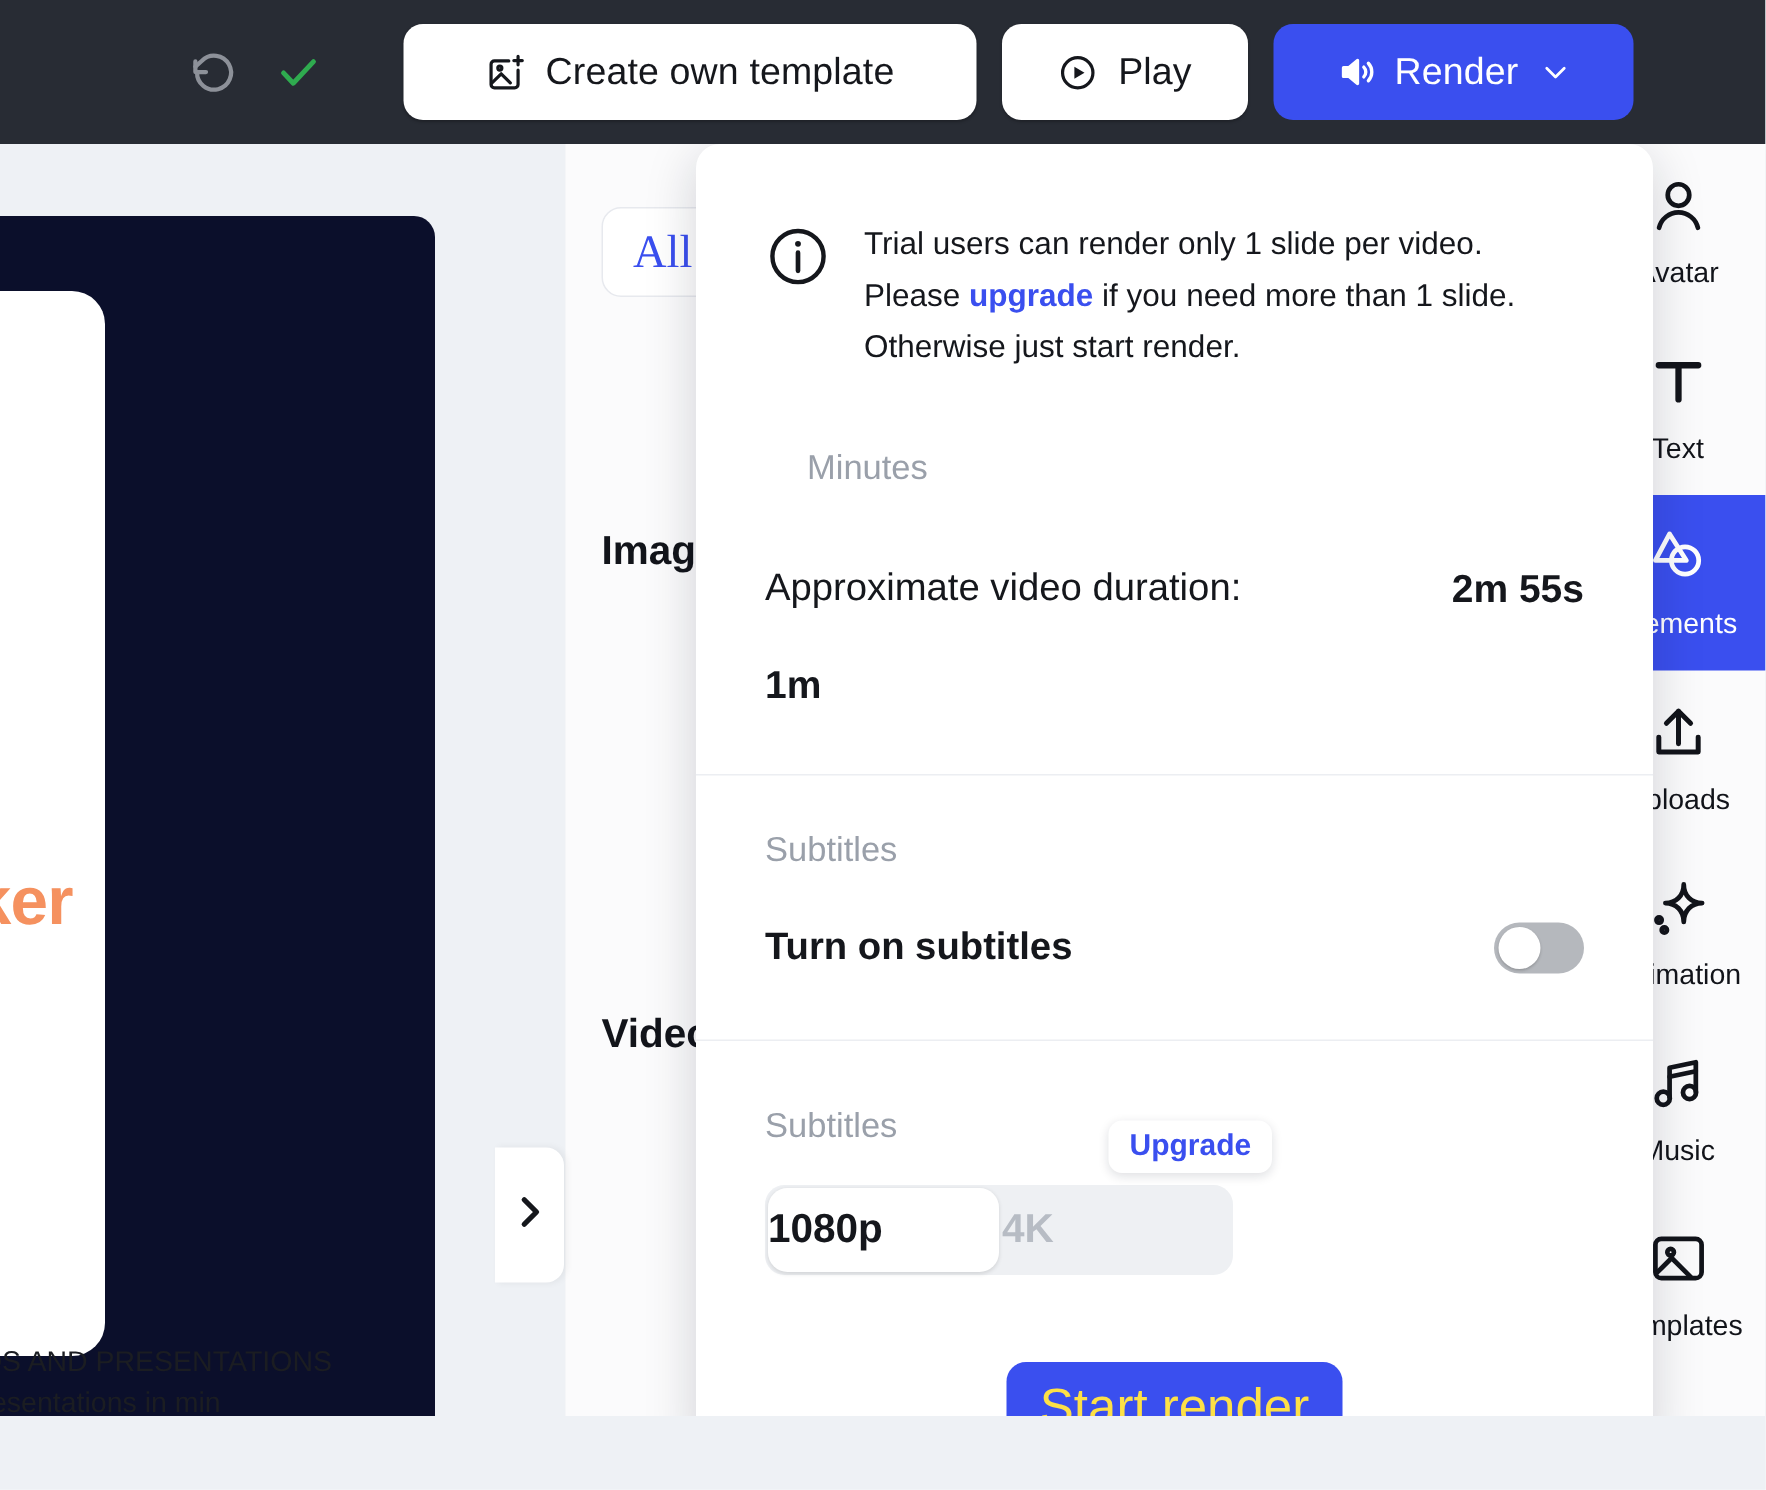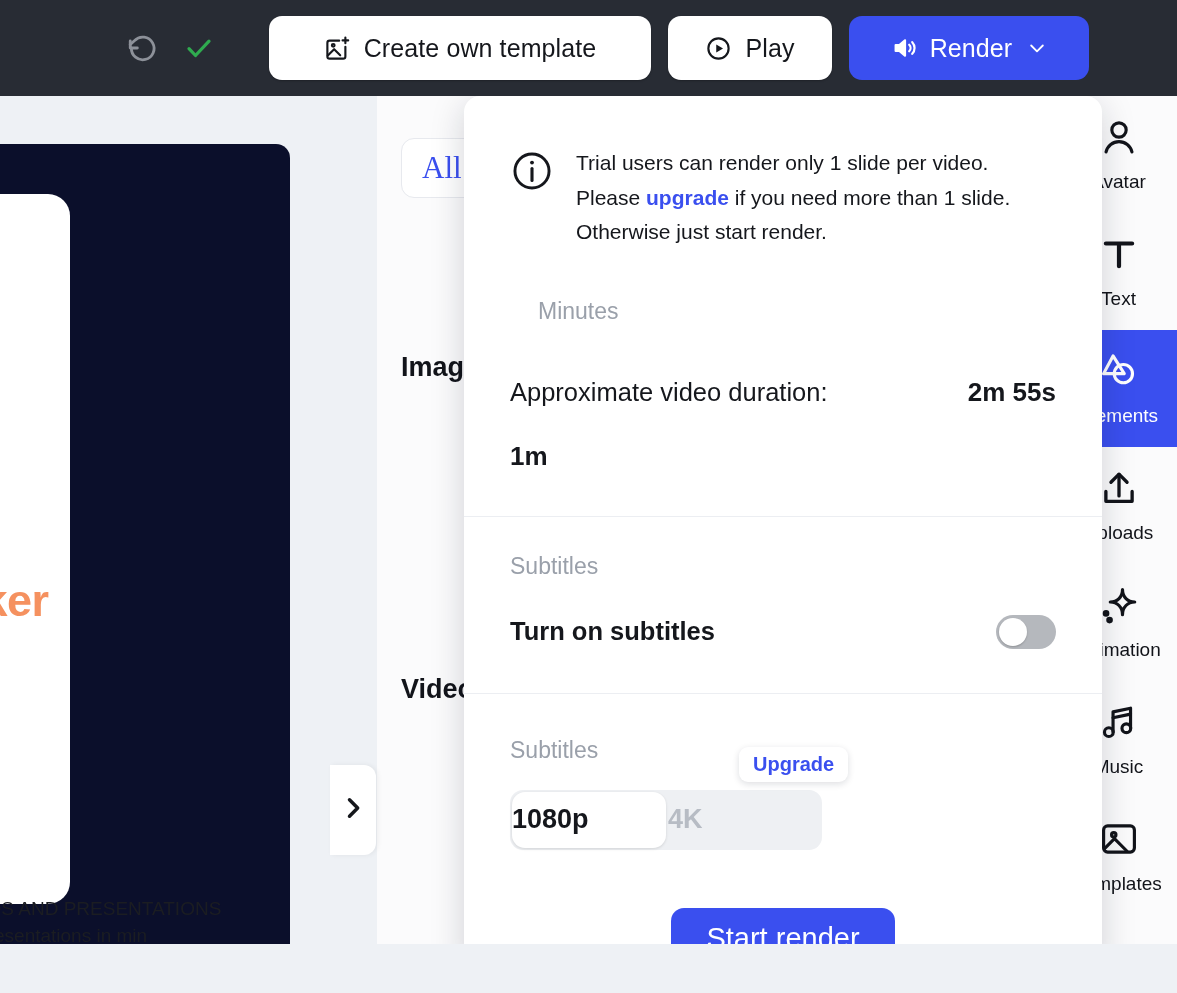--- a/index.html
+++ b/index.html
@@ -237,24 +237,24 @@
     position: absolute; left: 275px; top: -43px;
     background: #ffffff; border-radius: 9px;
     padding: 6px 14px;
     font-size: 20px; font-weight: bold; color: #3a4fef;
     box-shadow: 0 2px 7px rgba(15,20,40,.14);
     cursor: pointer;
   }
 
   .start-wrap { display: flex; justify-content: center; margin-top: 58px; }
   .btn-start {
-    background: #3a4fef; color: #ffffff;
+    background: #3a4fef; color: #fde047;
     border: none; border-radius: 13px;
     width: 224px; height: 62px;
-    font-size: 29px; font-weight: 500;
+    font-size: 34px; font-weight: 500;
     cursor: pointer;
     font-family: "Liberation Sans", sans-serif;
   }
 </style>
 </head>
 <body>
 
 <div class="app">
 
   <div class="topbar">

